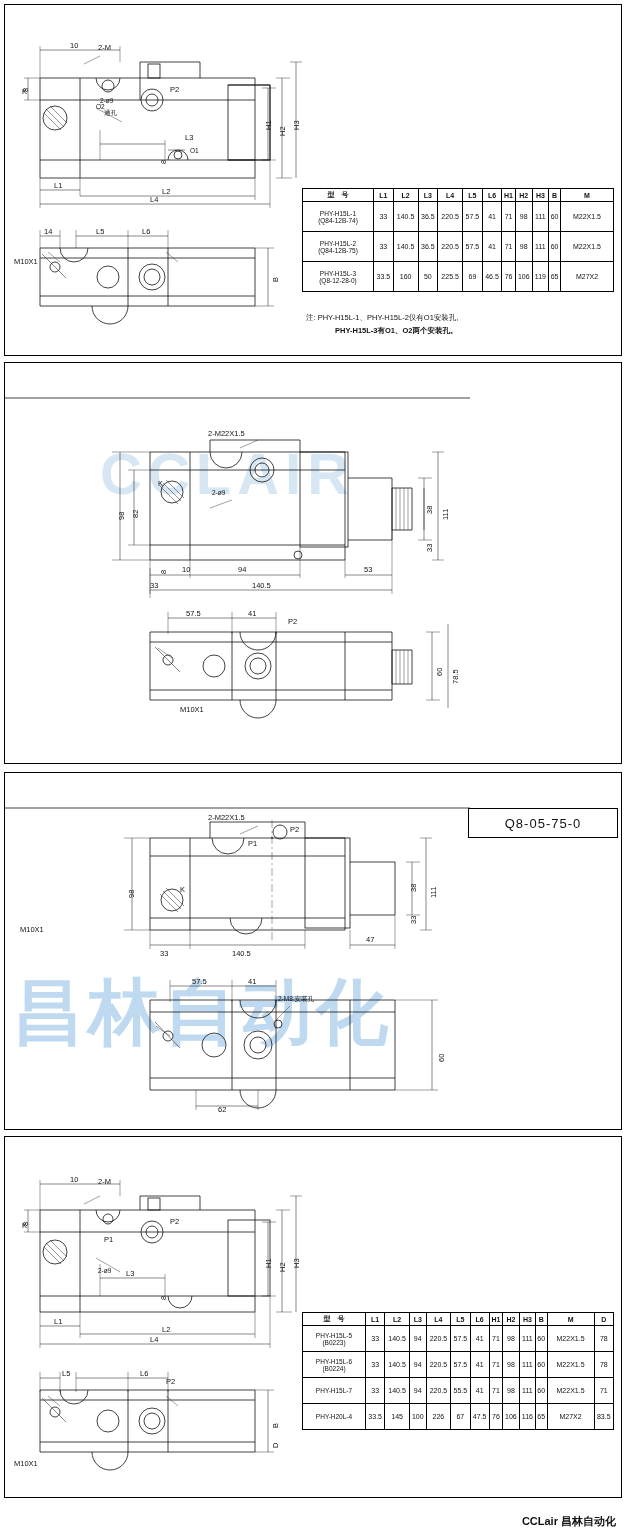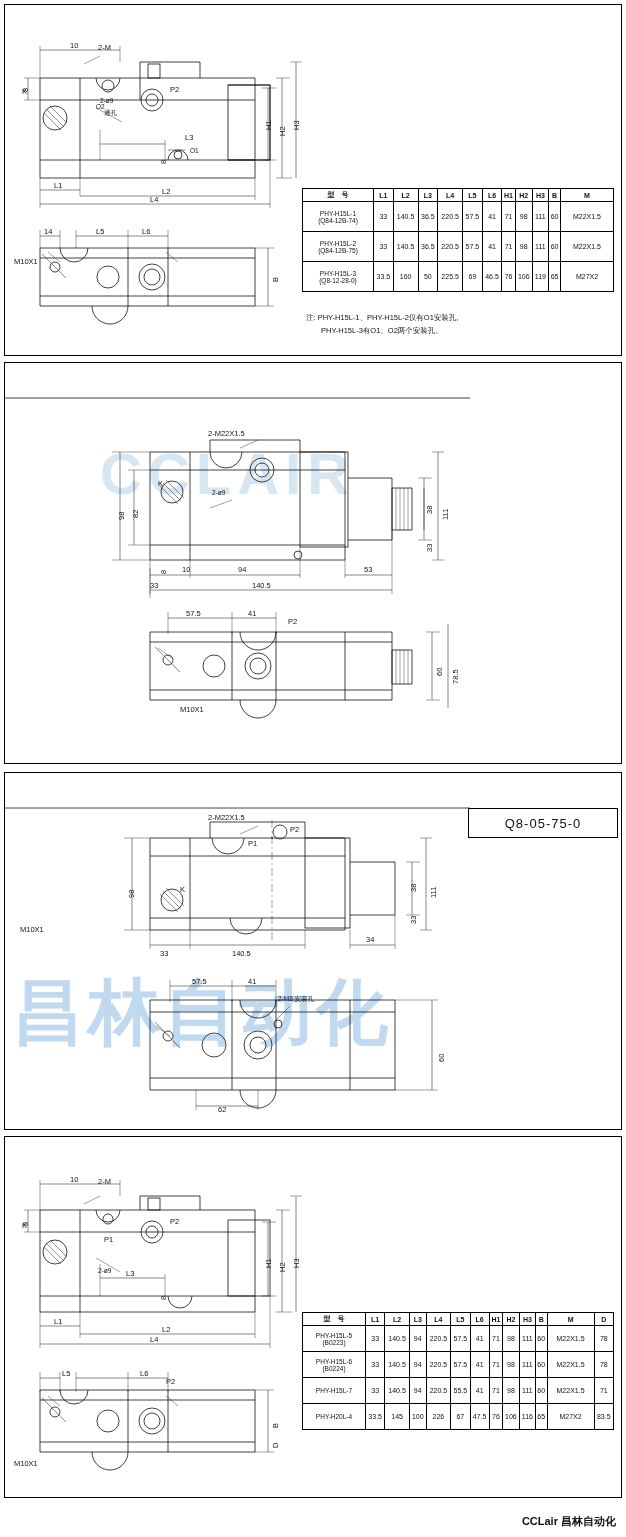--- a/index.html
+++ b/index.html
@@ -361,21 +361,21 @@
         <td>76</td>
         <td>106</td>
         <td>119</td>
         <td>65</td>
         <td>M27X2</td>
       </tr>
     </tbody>
   </table>
 
   <div class="note" style="left:306px;top:312px;">注: PHY-H15L-1、PHY-H15L-2仅有O1安装孔,</div>
-  <div class="note" style="left:306px;top:325px;">　　PHY-H15L-3有O1、O2两个安装孔。</div>
+  <div class="note" style="left:320px;top:325px;font-weight:bold;">　　PHY-H15L-3有O1、O2两个安装孔。</div>
 
 
   <div class="lbl" style="left:208px;top:430px;">2-M22X1.5</div>
   <div class="lbl" style="left:158px;top:480px;">K</div>
   <div class="lbl sm" style="left:212px;top:490px;">2-ø9</div>
   <div class="lbl rot" style="left:118px;top:520px;transform:rotate(-90deg);">98</div>
   <div class="lbl rot" style="left:132px;top:518px;transform:rotate(-90deg);">82</div>
   <div class="lbl rot" style="left:160px;top:574px;transform:rotate(-90deg);">8</div>
   <div class="lbl rot" style="left:426px;top:514px;transform:rotate(-90deg);">38</div>
   <div class="lbl rot" style="left:426px;top:552px;transform:rotate(-90deg);">33</div>
@@ -398,21 +398,21 @@
   <div class="lbl" style="left:248px;top:840px;">P1</div>
   <div class="lbl" style="left:290px;top:826px;">P2</div>
   <div class="lbl rot" style="left:128px;top:898px;transform:rotate(-90deg);">98</div>
   <div class="lbl" style="left:180px;top:886px;">K</div>
   <div class="lbl rot" style="left:410px;top:892px;transform:rotate(-90deg);">38</div>
   <div class="lbl rot" style="left:410px;top:924px;transform:rotate(-90deg);">33</div>
   <div class="lbl rot" style="left:430px;top:898px;transform:rotate(-90deg);">111</div>
   <div class="lbl" style="left:20px;top:926px;">M10X1</div>
   <div class="lbl" style="left:160px;top:950px;">33</div>
   <div class="lbl" style="left:232px;top:950px;">140.5</div>
-  <div class="lbl" style="left:366px;top:936px;">34</div>
+  <div class="lbl" style="left:366px;top:936px;">47</div>
   <div class="lbl" style="left:192px;top:978px;">57.5</div>
   <div class="lbl" style="left:248px;top:978px;">41</div>
   <div class="lbl sm" style="left:278px;top:996px;">2-M8 安装孔</div>
   <div class="lbl rot" style="left:438px;top:1062px;transform:rotate(-90deg);">60</div>
   <div class="lbl" style="left:218px;top:1106px;">62</div>
 
   <div class="lbl" style="left:70px;top:1176px;">10</div>
   <div class="lbl" style="left:98px;top:1178px;">2-M</div>
   <div class="lbl rot" style="left:22px;top:1226px;transform:rotate(-90deg);">8</div>
   <div class="lbl" style="left:22px;top:1222px;">K</div>

